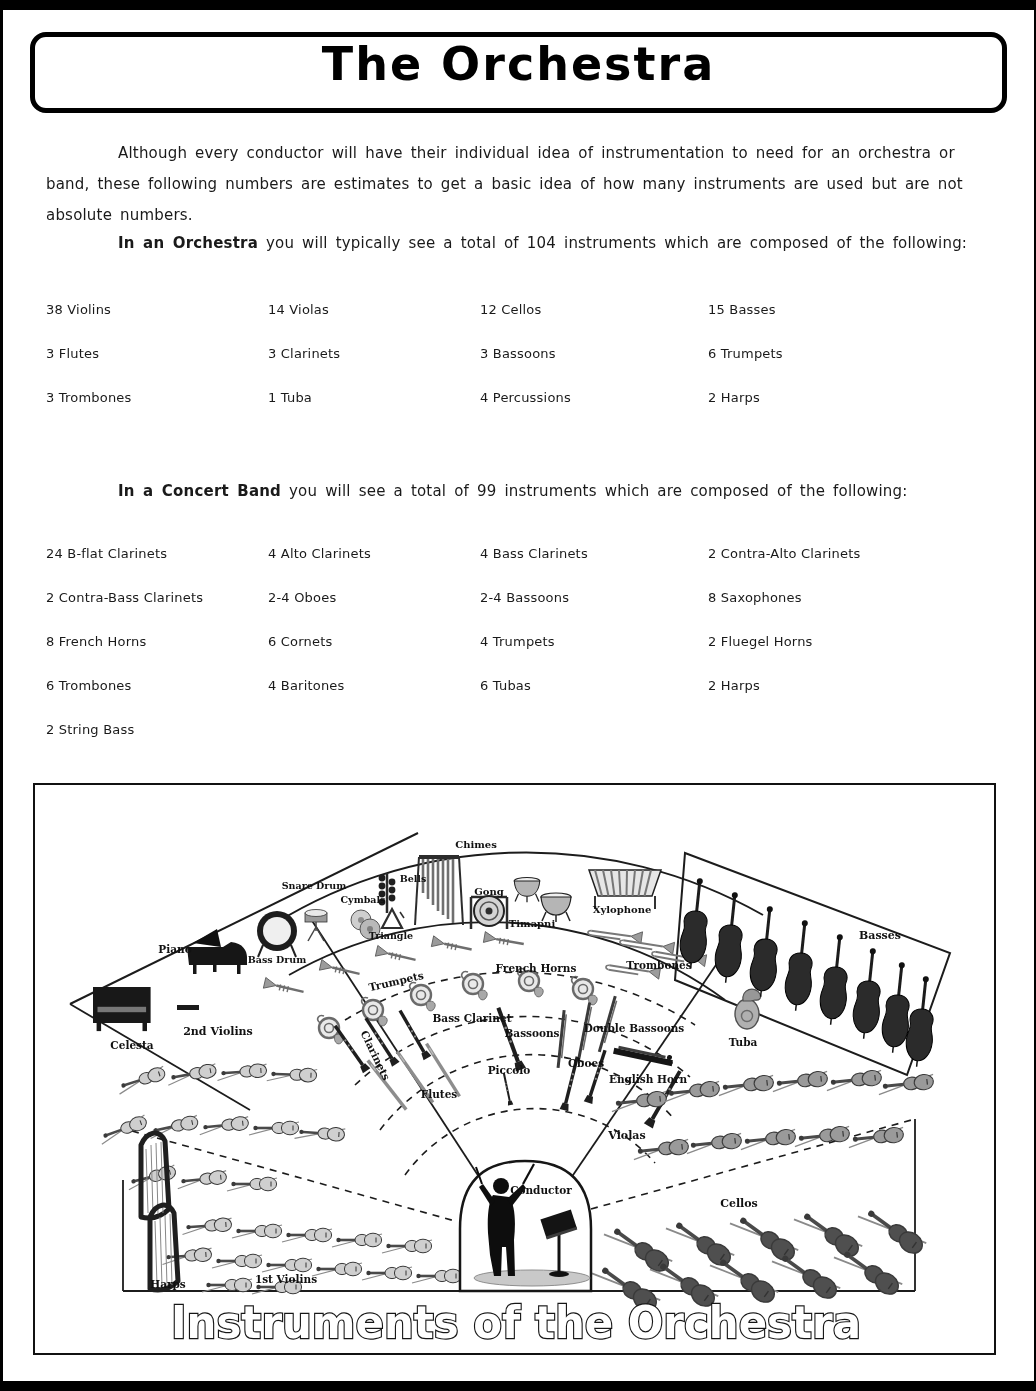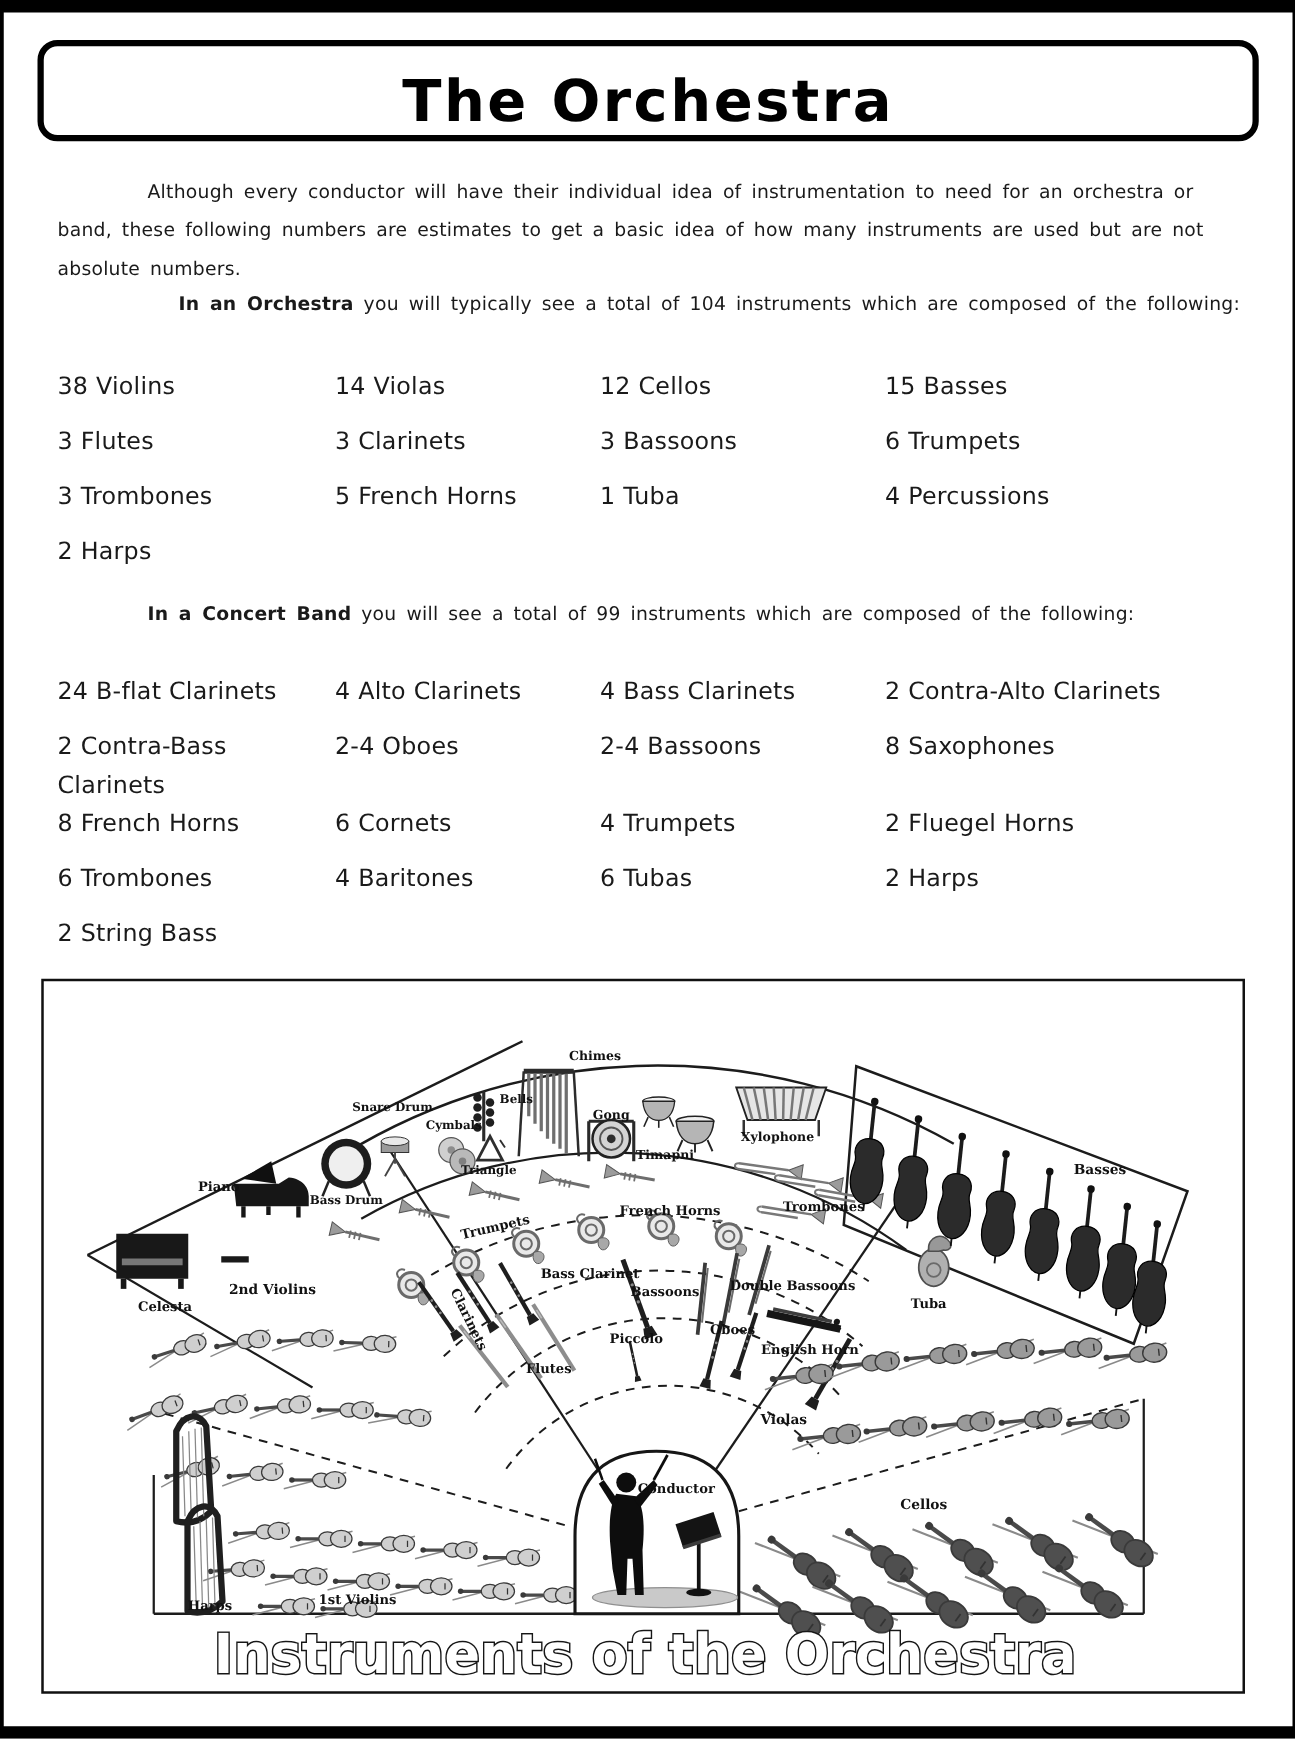--- a/index.html
+++ b/index.html
@@ -12,37 +12,37 @@
     border-bottom:10px solid #000;
     border-left:3px solid #000;
     border-right:2px solid #000;
     font-family:"DejaVu Sans","Liberation Sans",sans-serif;
     color:#1a1a1a;
     overflow:hidden;
   }
   .title-box{
     position:absolute;left:27px;top:22px;width:977px;height:81px;
     border:5px solid #000;border-radius:16px;box-sizing:border-box;
-    display:flex;align-items:flex-end;justify-content:center;
+    display:flex;align-items:flex-start;justify-content:center;
   }
   .title-box h1{
     margin:0;font-size:46px;font-weight:800;letter-spacing:2px;color:#000;
   }
   .bodytext{
     position:absolute;left:43px;width:946px;
     font-size:15px;line-height:31px;letter-spacing:.2px;word-spacing:3px;
   }
   .indented{text-indent:72px;margin:0;}
   .intro{top:128px;}
-  .orch-para{top:218px;text-align:right;}
+  .orch-para{top:218px;}
   .band-para{top:466px;}
   .count-grid{
     position:absolute;left:43px;width:960px;
     display:grid;grid-template-columns:222px 212px 228px 1fr;
-    font-size:19px;line-height:31px;letter-spacing:.2px;
+    font-size:13px;line-height:31px;letter-spacing:.2px;
   }
   .orch-grid{top:284px;grid-auto-rows:44px;}
   .band-grid{top:528px;grid-auto-rows:minmax(44px,auto);}
   .count-grid .cell{padding-right:14px;}
   .diagram-box{
     position:absolute;left:30px;top:773px;width:963px;height:572px;
     border:2px solid #111;box-sizing:border-box;background:#fff;
   }
   .diagram-box svg{display:block;width:100%;height:100%;}
   svg text.lbl{
@@ -70,21 +70,20 @@
   <div class="count-grid orch-grid">
     <div class="cell">38 Violins</div>
     <div class="cell">14 Violas</div>
     <div class="cell">12 Cellos</div>
     <div class="cell">15 Basses</div>
     <div class="cell">3 Flutes</div>
     <div class="cell">3 Clarinets</div>
     <div class="cell">3 Bassoons</div>
     <div class="cell">6 Trumpets</div>
     <div class="cell">3 Trombones</div>
-    <div class="cell">5 French Horns</div>
     <div class="cell">1 Tuba</div>
     <div class="cell">4 Percussions</div>
     <div class="cell">2 Harps</div>
   </div>
 
   <p class="bodytext indented band-para"><b>In a Concert Band</b><span> you will see a total of 99 instruments which are composed of the following:</span></p>
 
   <div class="count-grid band-grid">
     <div class="cell">24 B-flat Clarinets</div>
     <div class="cell">4 Alto Clarinets</div>

